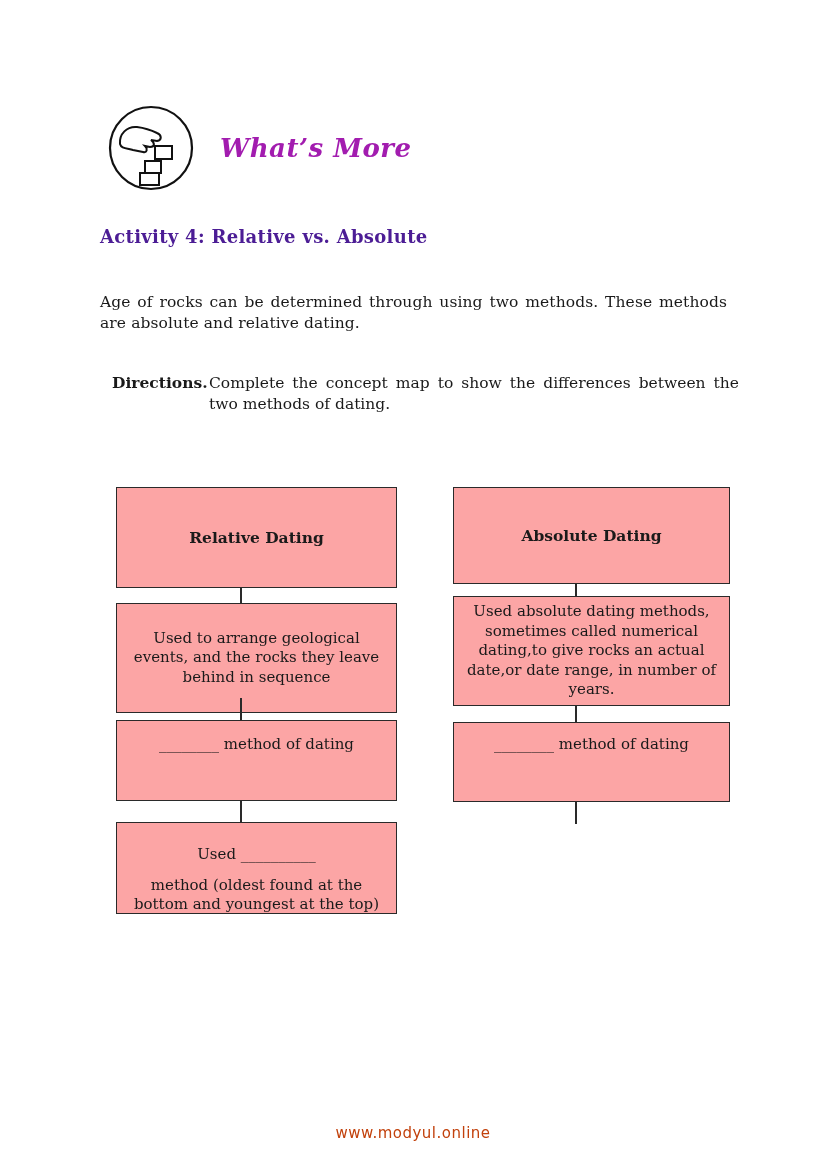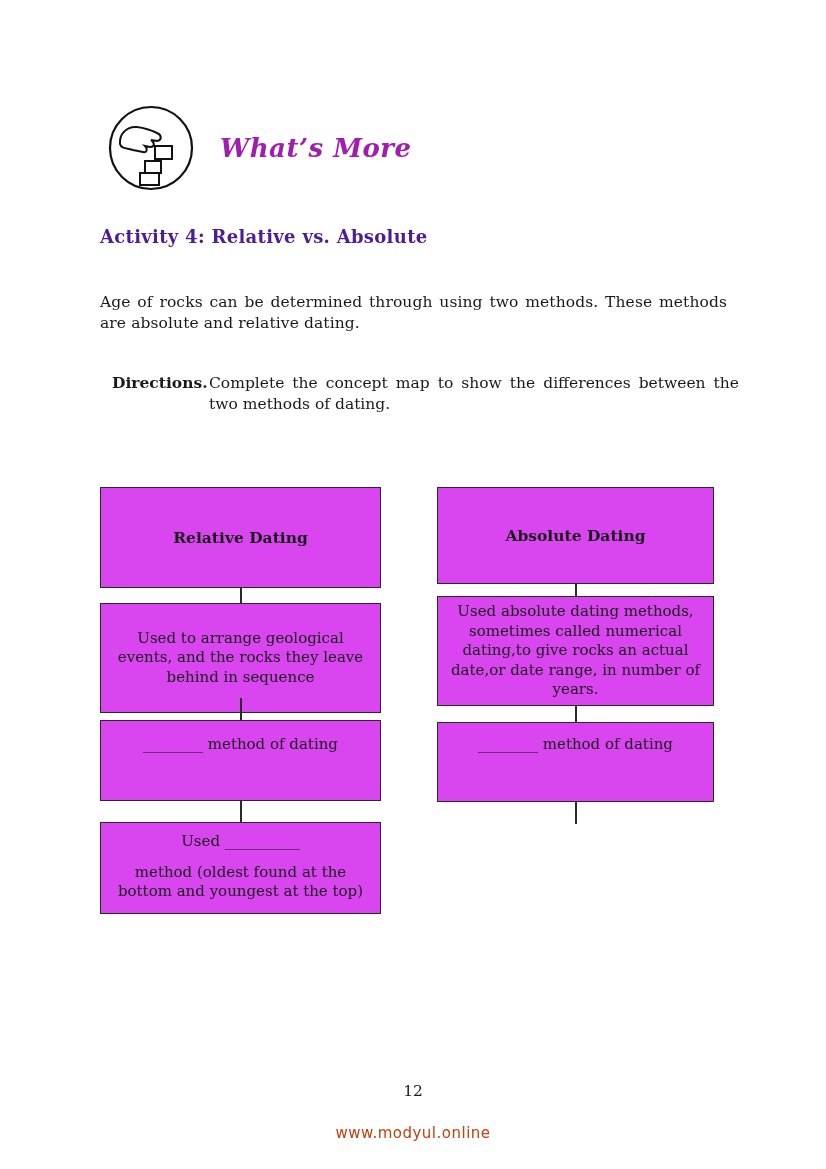--- a/index.html
+++ b/index.html
@@ -63,29 +63,30 @@
   .directions .dir-label {
     position: absolute;
     left: 0;
     top: 0;
     font-weight: bold;
     text-align: left;
   }
   .cm-box {
     position: absolute;
     border: 1.5px solid #2a2a2a;
-    background: #d946ef;
+    background: #fca5a5;
     display: flex;
     flex-direction: column;
     align-items: center;
     justify-content: center;
     text-align: center;
     font-size: 15px;
     line-height: 19.5px;
     padding: 6px 10px;
+    margin-left: 16px;
   }
   .cm-box.top-align { justify-content: flex-start; }
   .cm-title { font-weight: bold; font-size: 15.5px; }
   .connector {
     position: absolute;
     width: 2px;
     background: #2a2a2a;
   }
   .col-left  { left: 100px; width: 281px; }
   .col-right { left: 437px; width: 277px; }
@@ -141,34 +142,33 @@
   <div class="connector" style="left:239.5px; top:588px; height:15px;"></div>
 
   <div class="cm-box col-left" style="top:603px; height:110px;">Used to arrange geological events, and the rocks they leave behind in sequence</div>
 
   <div class="connector" style="left:239.5px; top:698px; height:22px;"></div>
 
   <div class="cm-box col-left top-align" style="top:720px; height:81px; padding-top:14px;">________ method of dating</div>
 
   <div class="connector" style="left:239.5px; top:801px; height:21px;"></div>
 
-  <div class="cm-box col-left top-align" style="top:822px; height:92px; padding-top:9px;">
+  <div class="cm-box col-left top-align" style="top:822px; height:92px; padding-top:22px;">
     <div>Used __________</div>
     <div class="line2-gap">method (oldest found at the bottom and youngest at the top)</div>
   </div>
 
   <div class="cm-box col-right cm-title" style="top:487px; height:97px;">Absolute Dating</div>
 
   <div class="connector" style="left:574.5px; top:584px; height:12px;"></div>
 
   <div class="cm-box col-right" style="top:596px; height:110px;">Used absolute dating methods, sometimes called numerical dating,to give rocks an actual date,or date range, in number of years.</div>
 
   <div class="connector" style="left:574.5px; top:706px; height:16px;"></div>
 
   <div class="cm-box col-right top-align" style="top:722px; height:80px; padding-top:12px;">________ method of dating</div>
 
   <div class="connector" style="left:574.5px; top:802px; height:22px;"></div>
 
 
-  <div class="page-number">12</div>
   <div class="watermark">www.modyul.online</div>
 
 </div>
 
 </body></html>

